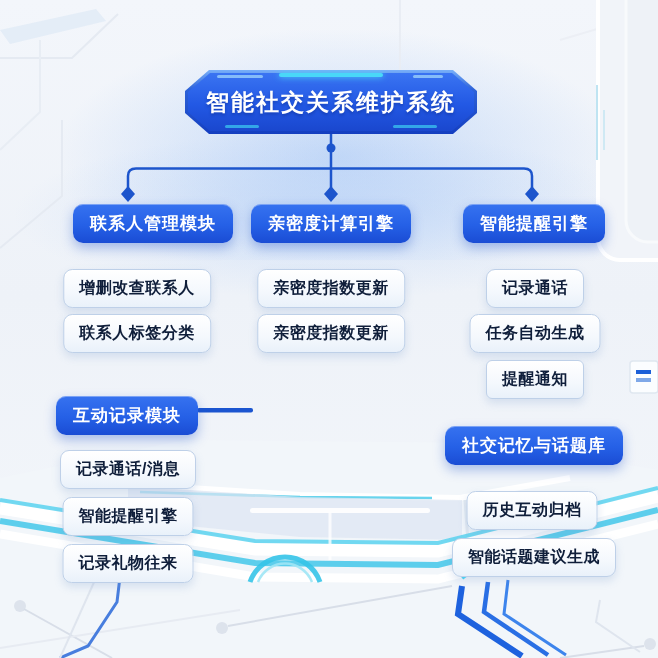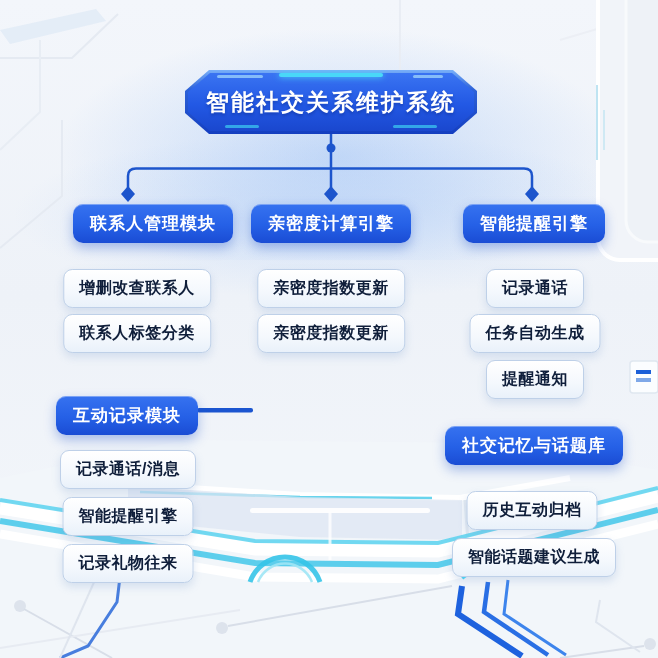--- a/index.html
+++ b/index.html
@@ -152,21 +152,21 @@
   <div class="bnode" style="left:534px;top:204px;">智能提醒引擎</div>
 
   <div class="leaf" style="left:137px;top:269px;">增删改查联系人</div>
   <div class="leaf" style="left:137px;top:314px;">联系人标签分类</div>
 
   <div class="leaf" style="left:331px;top:269px;">亲密度指数更新</div>
   <div class="leaf" style="left:331px;top:314px;">亲密度指数更新</div>
 
   <div class="leaf" style="left:535px;top:269px;">记录通话</div>
   <div class="leaf" style="left:535px;top:314px;">任务自动生成</div>
-  <div class="leaf" style="left:535px;top:360px;">提醒通知</div>
+  <div class="leaf" style="left:535px;top:360px;border-radius:6px;">提醒通知</div>
 
   <div class="bnode" style="left:127px;top:396px;">互动记录模块</div>
   <div class="leaf" style="left:128px;top:450px;">记录通话/消息</div>
   <div class="leaf" style="left:128px;top:497px;">智能提醒引擎</div>
   <div class="leaf" style="left:128px;top:544px;">记录礼物往来</div>
 
   <div class="bnode" style="left:534px;top:426px;">社交记忆与话题库</div>
   <div class="leaf" style="left:532px;top:491px;">历史互动归档</div>
   <div class="leaf" style="left:534px;top:538px;text-align:center;">智能话题建议生成</div>
 

